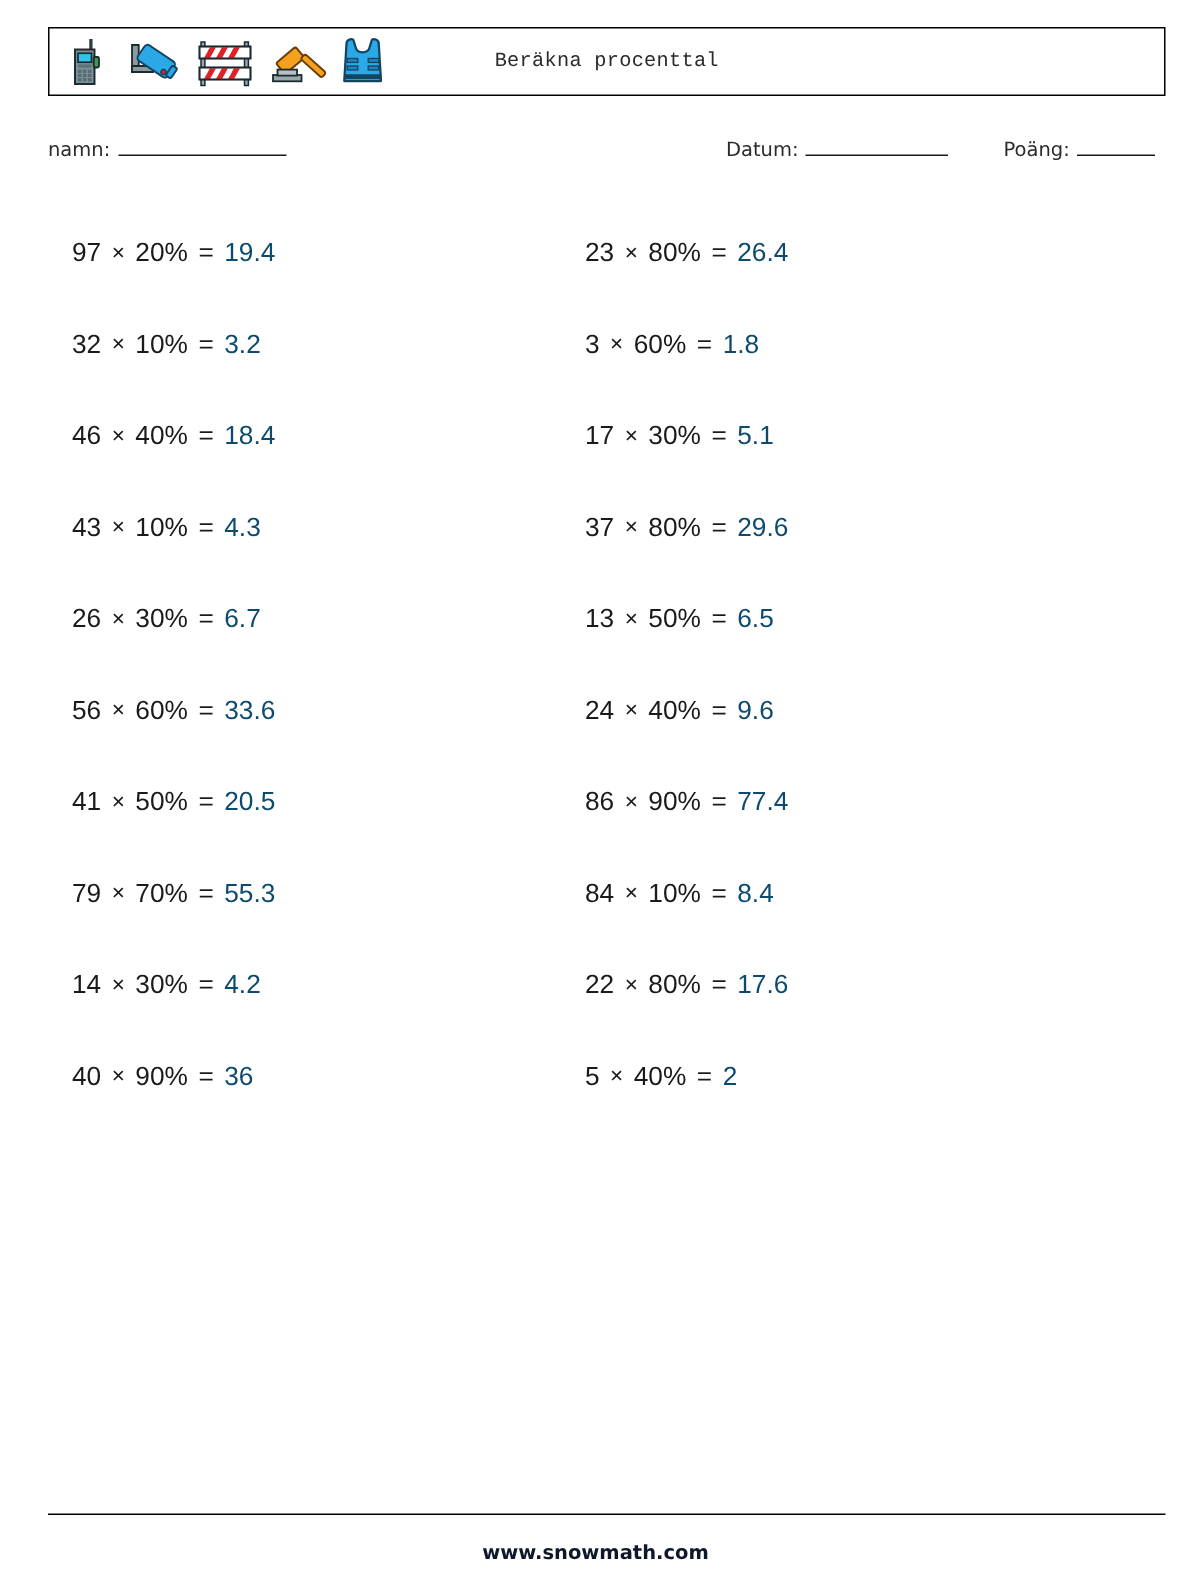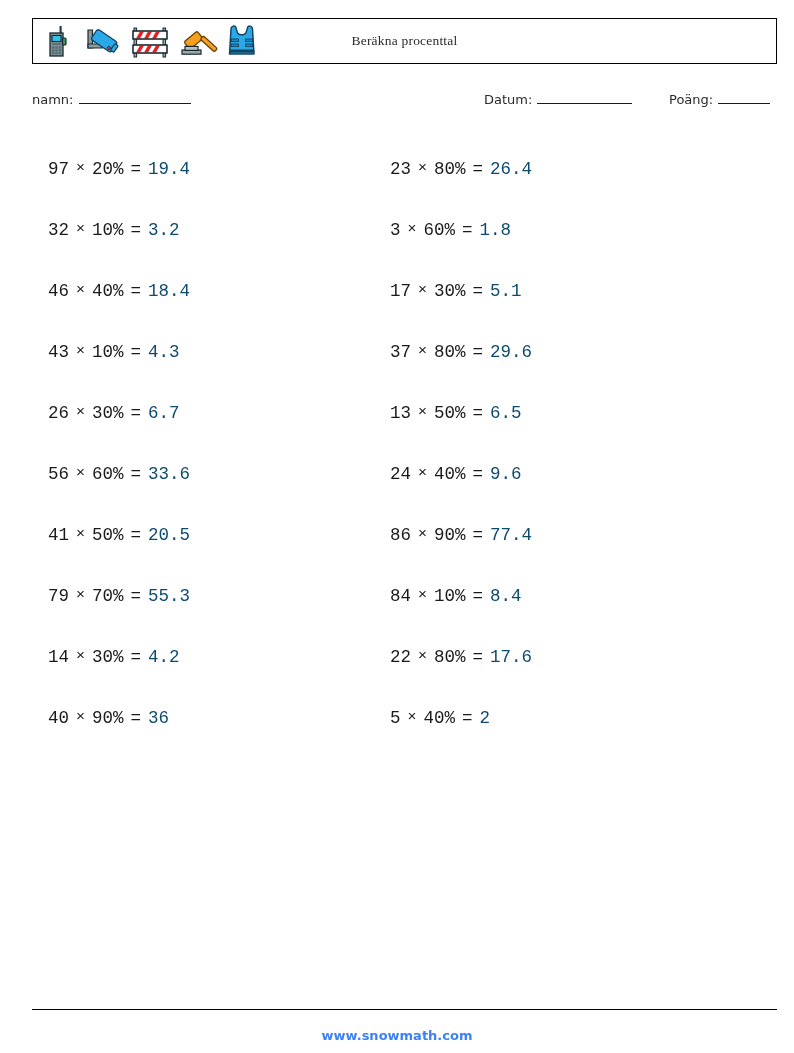--- a/index.html
+++ b/index.html
@@ -39,21 +39,21 @@
 
   .header-title {
     position: absolute;
     left: 0;
     right: 0;
     top: 0;
     height: 100%;
     display: flex;
     align-items: center;
     justify-content: center;
-    font-family: Liberation Serif, serif;
+    font-family: Liberation Mono, monospace;
     font-size: 13.5px;
     color: #2b2b2b;
     letter-spacing: 0.2px;
   }
 
   
   .meta-row {
     position: absolute;
     left: 32px;
     top: 92px;
@@ -93,21 +93,21 @@
     position: absolute;
     top: 0;
   }
   .col-left  { left: 16px; }
   .col-right { left: 358px; }
 
   .prob {
     height: 61px;
     display: flex;
     align-items: center;
-    font-family: Liberation Mono, monospace;
+    font-family: Liberation Sans, sans-serif;
     font-size: 17.5px;
     color: #1a1a1a;
     white-space: nowrap;
     text-align: center;
   }
   .prob .op   { margin: 0 7px; font-size: 15px; }
   .prob .eq   { margin: 0 7px; }
   .prob .ans  { color: #0c4a6e; }
 
   
@@ -121,21 +121,21 @@
   }
   .footer-text {
     position: absolute;
     left: 0;
     right: 0;
     top: 1028px;
     text-align: center;
     font-family: "DejaVu Sans", sans-serif;
     font-size: 13px;
     font-weight: bold;
-    color: #3b82f6;
+    color: #0f172a;
   }
 </style>
 </head>
 <body>
 
 <div class="header-box">
 
   <div class="header-title">Beräkna procenttal</div>
 
   <div class="icon-strip">

